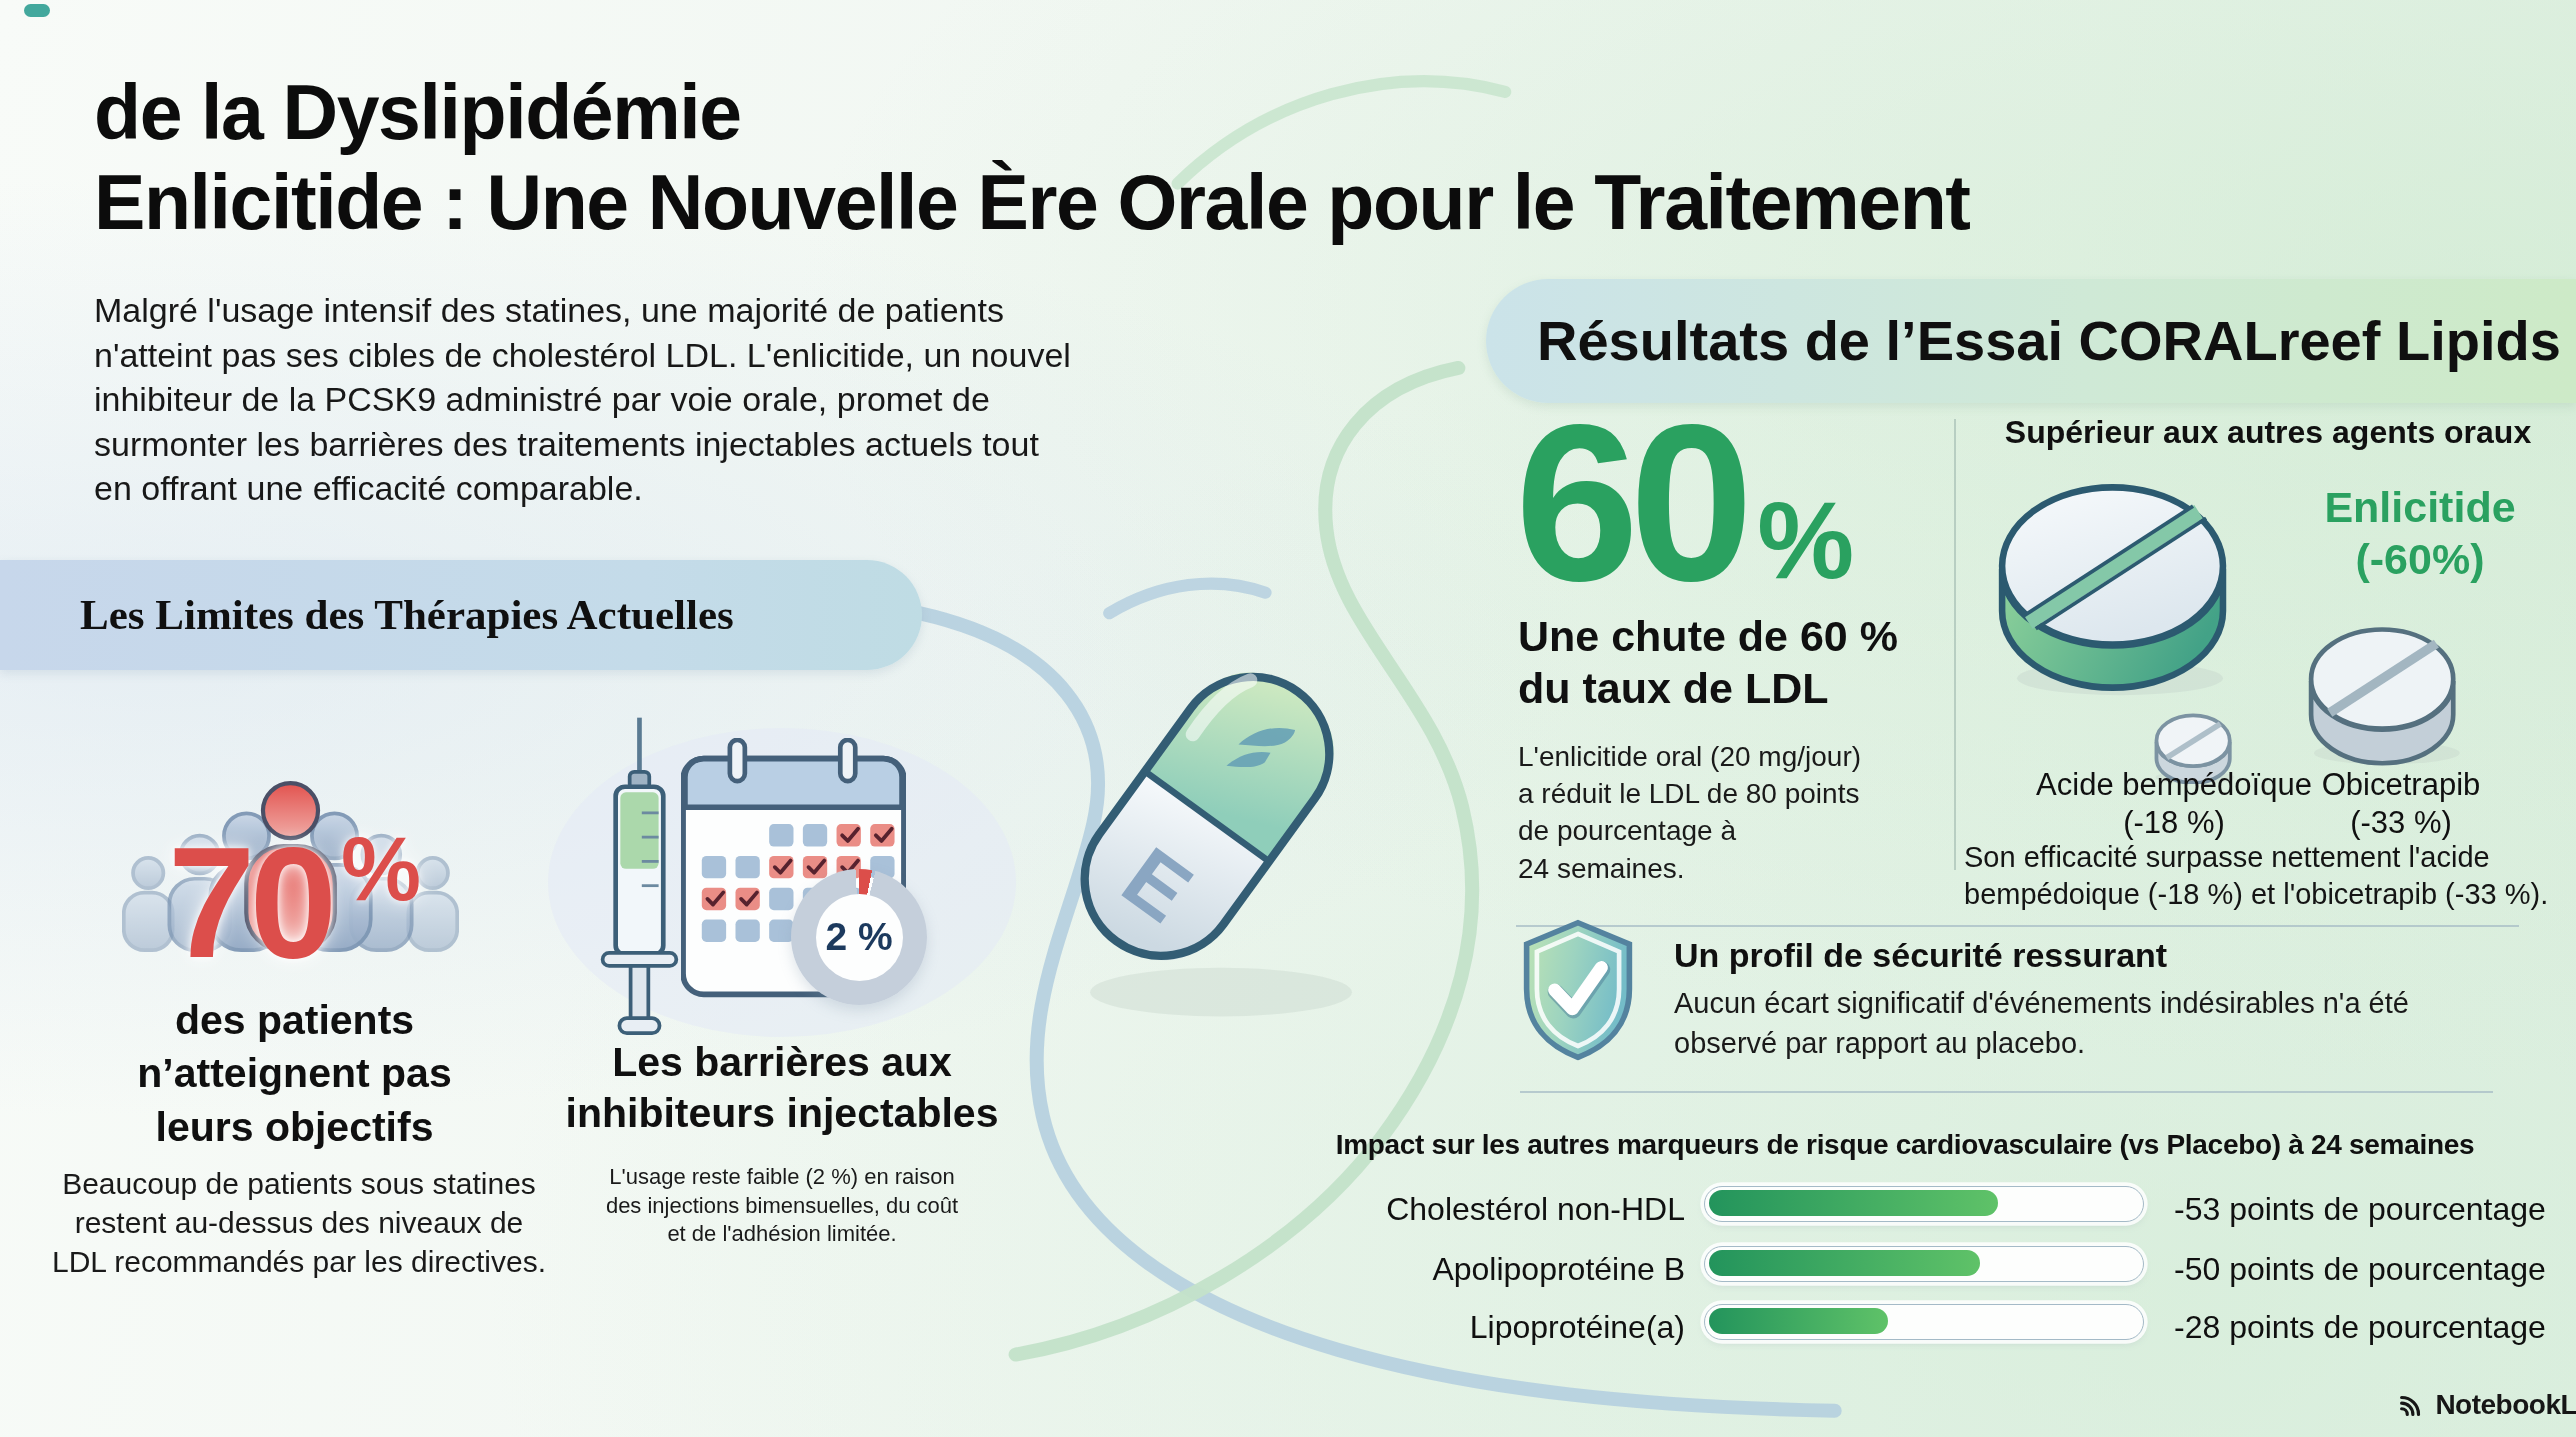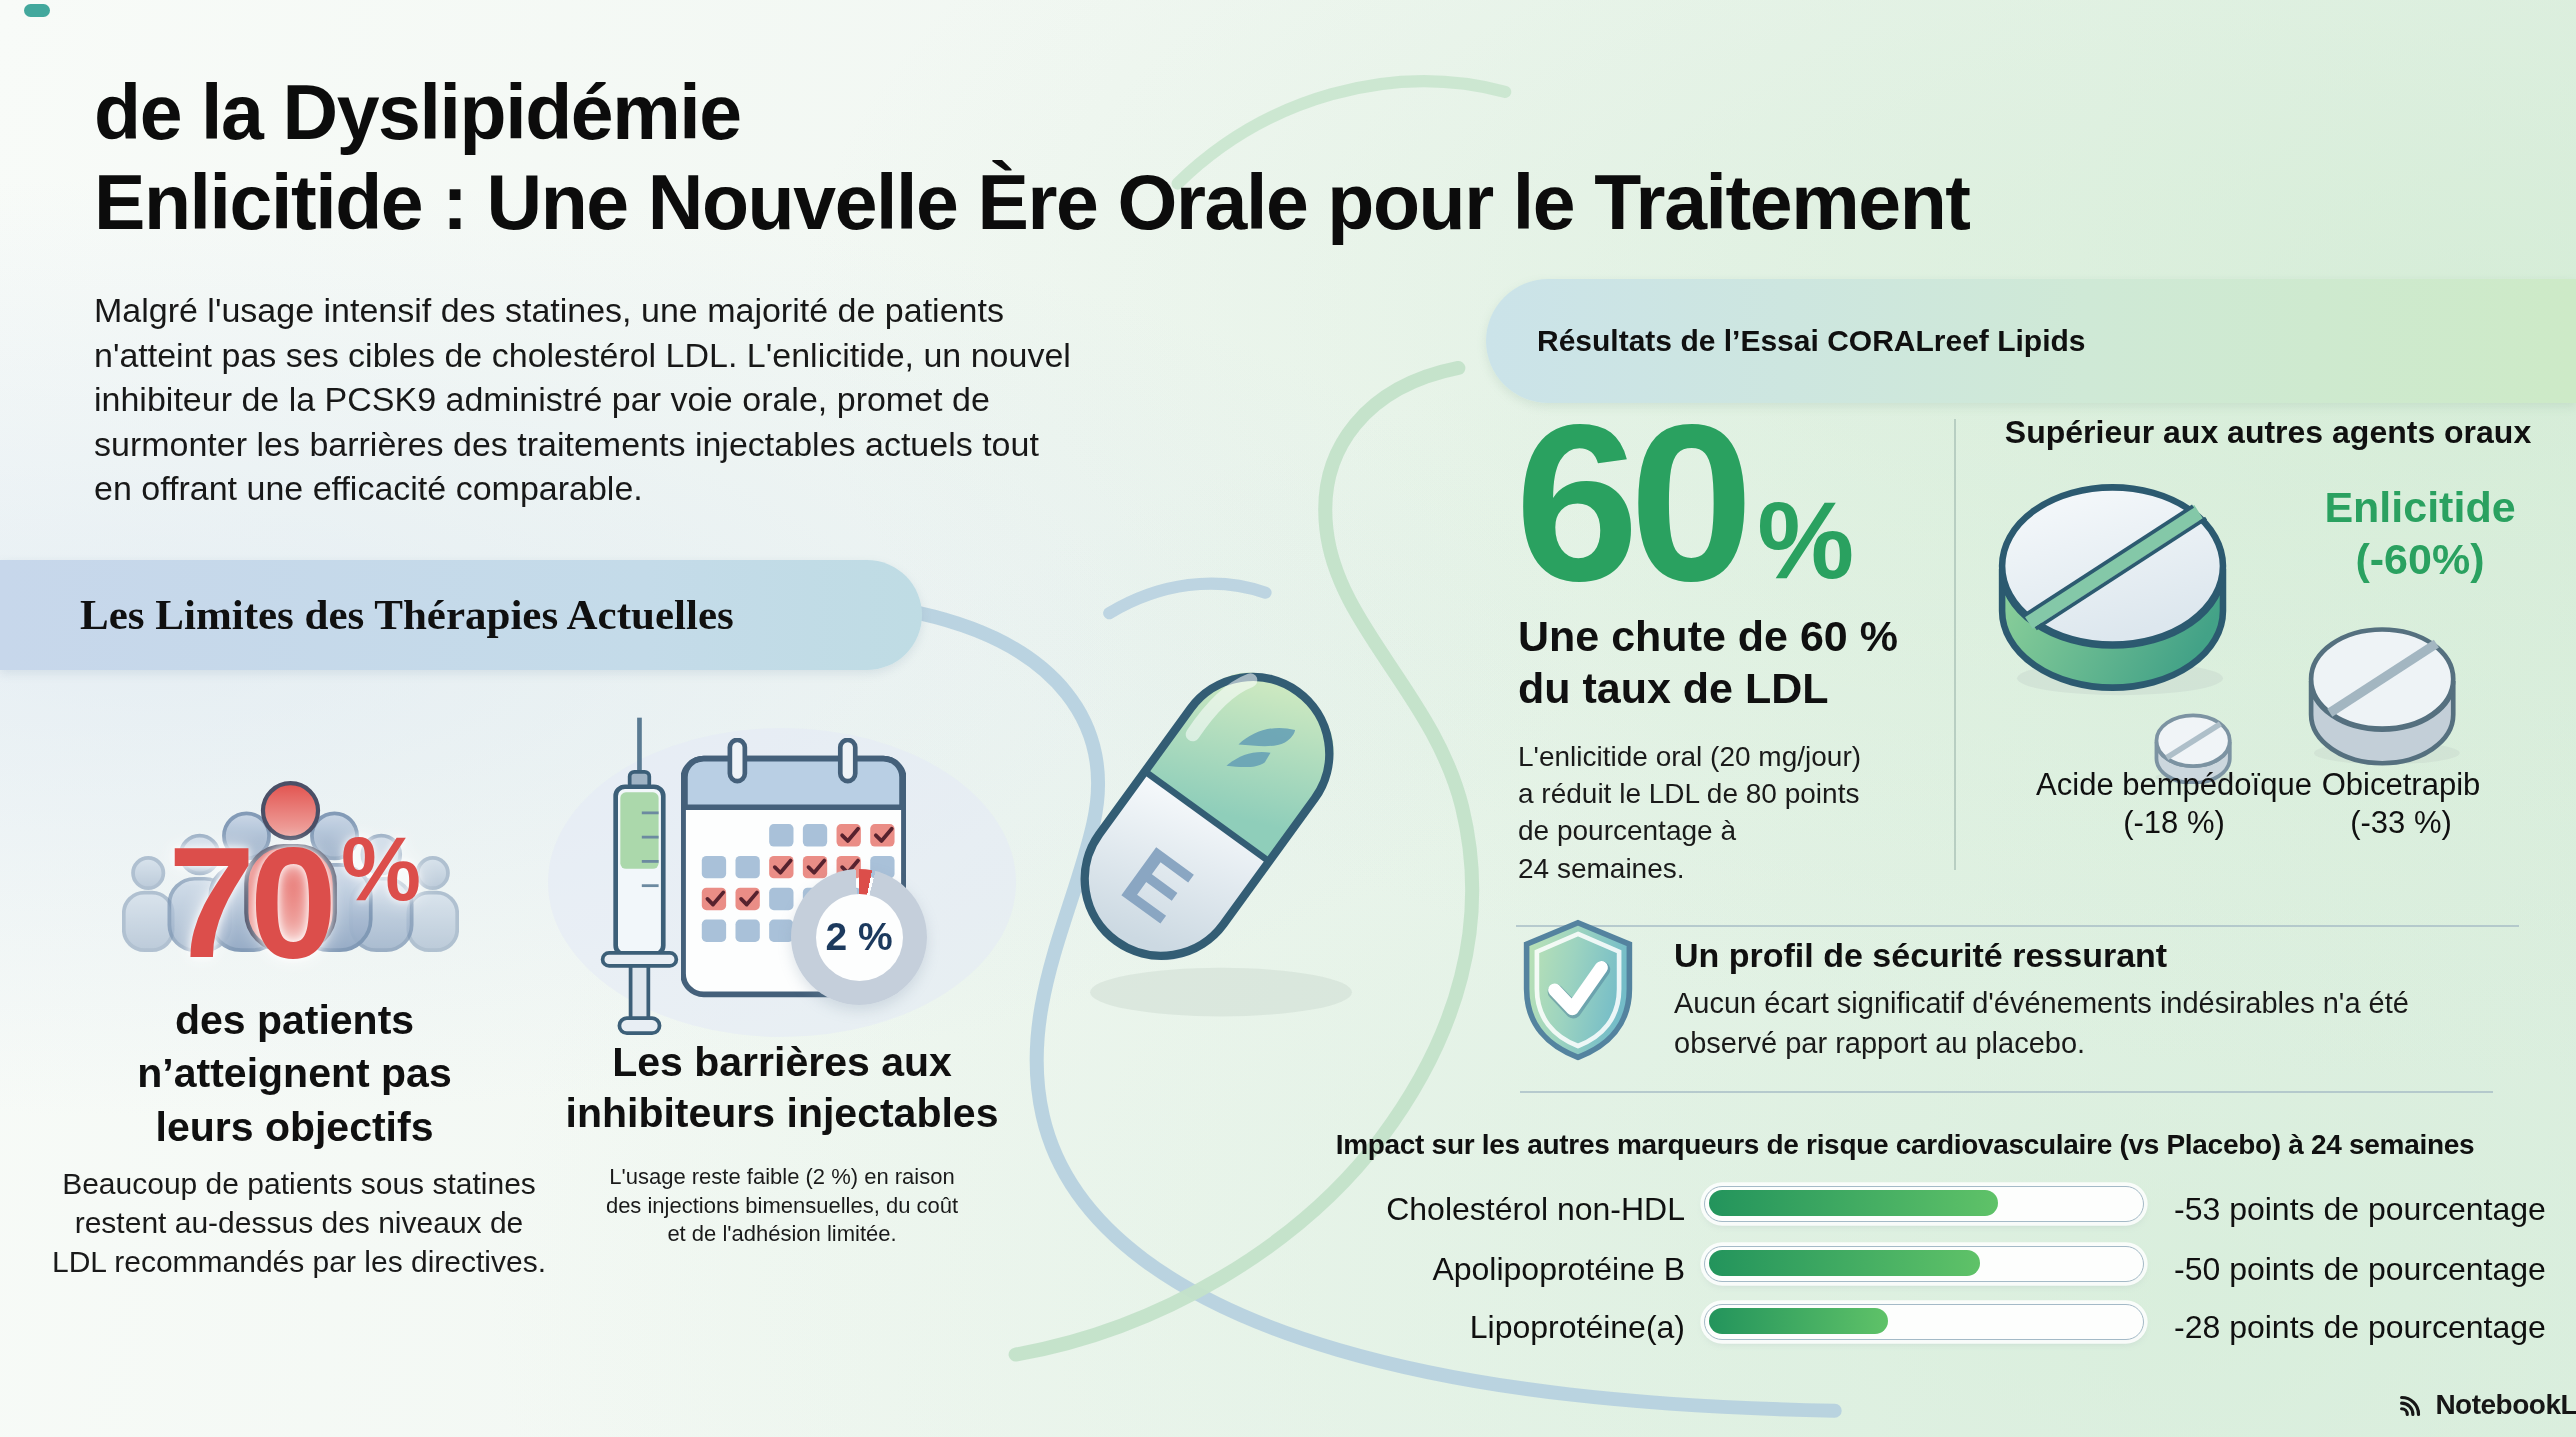--- a/index.html
+++ b/index.html
@@ -265,21 +265,21 @@
       <path d="M -48 -145 Q -66 -118 -64 -62" fill="none" stroke="#ffffff" stroke-width="15" stroke-linecap="round" opacity="0.55"></path>
       <g fill="#68a2b6" opacity="0.9">
         <path d="M22,-130 C0,-122 -14,-103 -18,-82 C-2,-92 14,-100 21,-113 C24,-120 24,-126 22,-130 Z"></path>
         <path d="M15,-95 C-1,-87 -11,-73 -15,-56 C-1,-64 12,-72 16,-83 Z"></path>
       </g>
       <text x="0" y="122" text-anchor="middle" font-family="Liberation Sans, sans-serif" font-size="92" font-weight="bold" fill="#8aa6c2">E</text>
     </g>
   </svg>
 
   <div class="abs banner-right"></div>
-  <div class="abs" style="left:1537px;top:279px;line-height:124px;font-size:30px;font-weight:bold;">Résultats de l’Essai CORALreef Lipids</div>
+  <div class="abs" style="left:1537px;top:279px;line-height:124px;font-size:56px;font-weight:bold;">Résultats de l’Essai CORALreef Lipids</div>
 
   <div class="abs stat-green">
     <span class="num">60</span>
     <span class="pct">%</span>
   </div>
   <div class="abs ldl-head ml">Une chute de 60 %
 du taux de LDL</div>
   <div class="abs ldl-body ml">L'enlicitide oral (20 mg/jour)
 a réduit le LDL de 80 points
 de pourcentage à
@@ -321,20 +321,22 @@
     <ellipse cx="48" cy="39" rx="39" ry="27" fill="#f0f4f7" stroke="#7c93a2" stroke-width="4"></ellipse>
     <line x1="20" y1="57" x2="77" y2="21" stroke="#aebfc9" stroke-width="6"></line>
   </svg>
 
   <div class="abs enli-label ml">Enlicitide
 (-60%)</div>
   <div class="abs pill-label lab-bempe ml">Acide bempédoïque
 (-18 %)</div>
   <div class="abs pill-label lab-obice ml">Obicetrapib
 (-33 %)</div>
+  <div class="abs agents-caption ml">Son efficacité surpasse nettement l'acide
+bempédoique (-18 %) et l'obicetrapib (-33 %).</div>
 
   <div class="abs hdivider hd1"></div>
 
   <svg class="abs" style="left:1516px;top:919px;" width="124" height="142" viewBox="0 0 132 152">
     <defs>
       <linearGradient id="shg" x1="0" y1="0" x2="1" y2="0.25">
           <stop offset="0" stop-color="#bde3b4"></stop>
           <stop offset="0.5" stop-color="#9cd3c0"></stop>
           <stop offset="1" stop-color="#74bcc8"></stop>
         </linearGradient>

